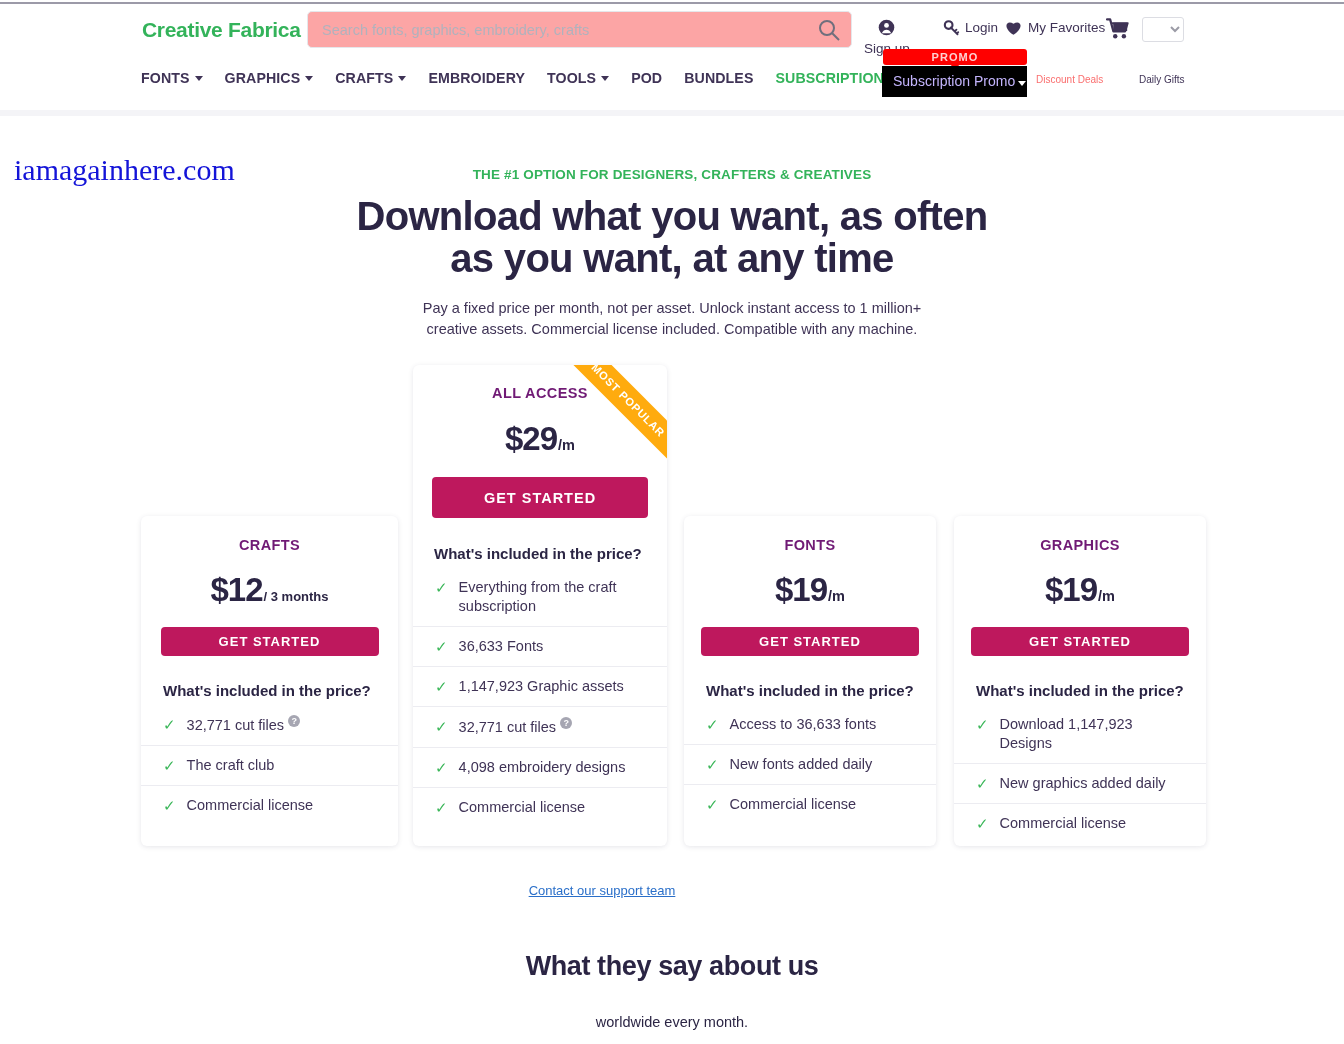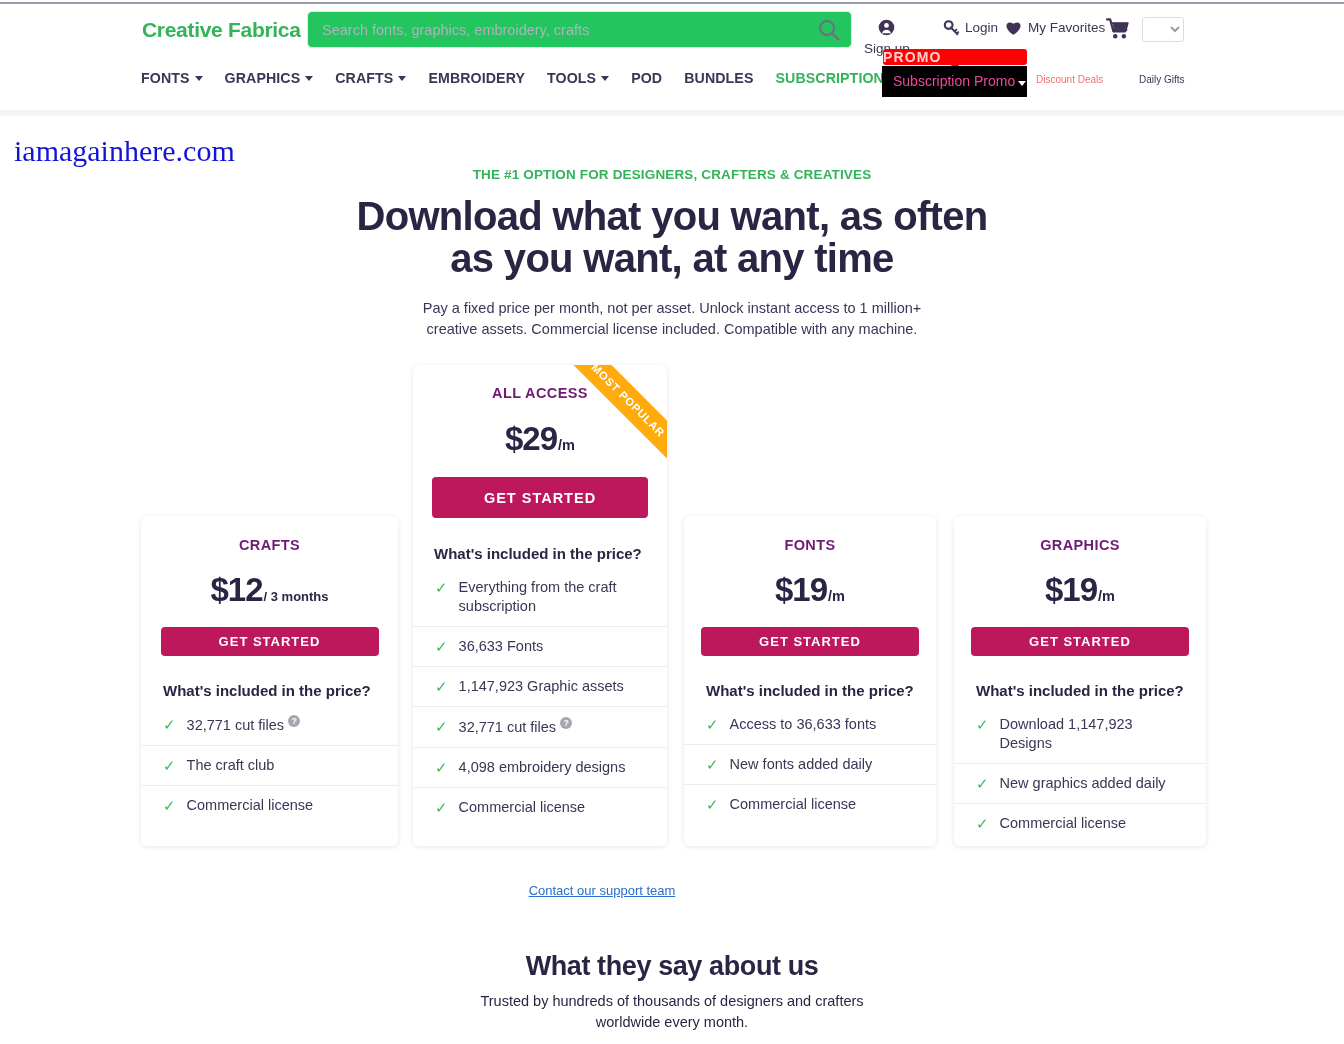--- a/index.html
+++ b/index.html
@@ -30,21 +30,21 @@
 
   .brand {
     position: absolute; left: 142px; top: 14px;
     font-size: 21px; font-weight: bold; color: #33b35a;
     letter-spacing: -0.3px;
   }
 
   .search-wrap {
     position: absolute; left: 307px; top: 7px;
     width: 545px; height: 37px;
-    background: #22c55e;
+    background: #fca5a5;
     border: 1px solid #e5e7eb;
     border-radius: 5px;
   }
   .search-input {
     position: absolute; left: 14px; top: 0; width: 480px; height: 35px;
     border: none; outline: none; background: transparent;
     font-family: "Liberation Sans", sans-serif;
     font-size: 14.5px; color: #4a4a5a;
   }
   .search-input::placeholder { color: #b0b2bd; }
@@ -87,45 +87,45 @@
   .caret {
     width: 0; height: 0; border-left: 4.5px solid transparent;
     border-right: 4.5px solid transparent; border-top: 5px solid #3f3356;
     display: inline-block;
   }
 
   
   .promo-badge {
     position: absolute; left: 883px; top: 45px; width: 144px; height: 16px;
     background: #ff0000; border-radius: 3px;
-    color: #ffd0d0; font-size: 14px; font-weight: bold;
-    letter-spacing: 1.1px; line-height: 16px;
+    color: #ffd0d0; font-size: 11px; font-weight: bold;
+    letter-spacing: 1.1px; text-align: center; line-height: 16px;
   }
   .promo-badge::after {
     content: ""; position: absolute; left: 50%; margin-left: -5px; top: 15px;
     border-left: 5px solid transparent; border-right: 5px solid transparent;
     border-top: 6px solid #ff0000;
   }
   .promo-btn {
     position: absolute; left: 882px; top: 62px; width: 145px; height: 31px;
-    background: #000000; color: #ec4899;
+    background: #000000; color: #c4b5fd;
     font-size: 14px; line-height: 31px; padding-left: 11px;
     cursor: pointer; white-space: nowrap;
   }
   .promo-btn .caret { border-top-color: #ffffff; margin-left: 3px; }
   .promo-link {
     position: absolute; top: 70px; font-size: 10px; cursor: pointer;
     white-space: nowrap;
   }
   .promo-link.red  { left: 1036px; color: #fa6e6e; }
   .promo-link.dark { left: 1139px; color: #3f3356; }
 
   
   .watermark {
-    position: absolute; left: 14px; top: 134px;
+    position: absolute; left: 14px; top: 153px;
     font-family: "Liberation Serif", serif;
     font-size: 30px; color: #1414d8; white-space: nowrap;
   }
 
   
   .eyebrow {
     position: absolute; top: 167px; left: 0; width: 1344px;
     text-align: center; font-size: 13.5px; font-weight: bold;
     color: #33b35a; letter-spacing: 0.15px;
   }
@@ -442,15 +442,15 @@
     </li>
   </ul>
 </section>
 
 <div class="support-link">
   <a>Contact our support team</a>
 </div>
 
 <h2 class="say-title">What they say about us</h2>
 <p class="say-sub">
-  <span>Trusted by hundreds of thousands of designers and crafters</span><br>
+  <br>
   <span>worldwide every month.</span>
 </p>
 
 </body></html>

